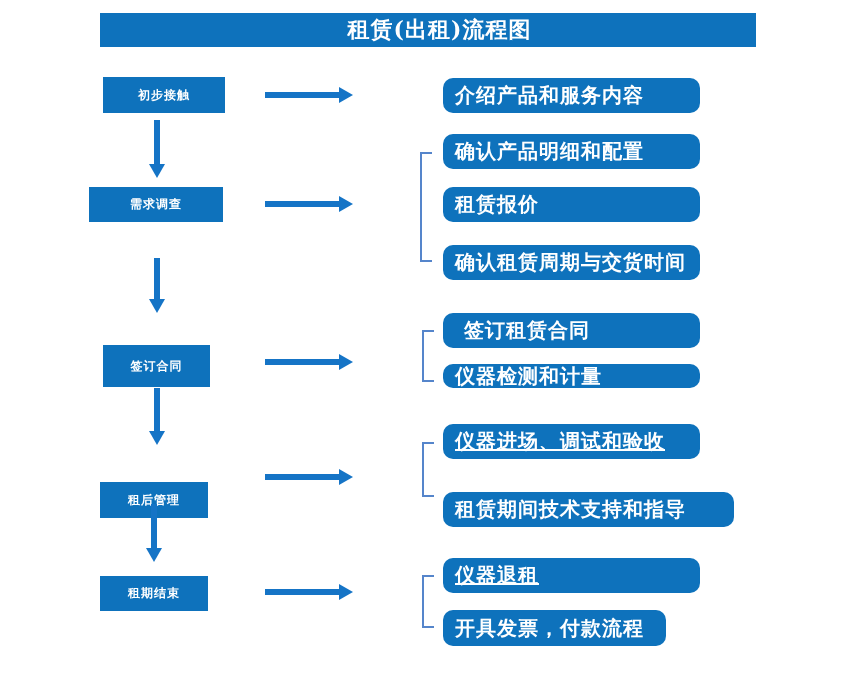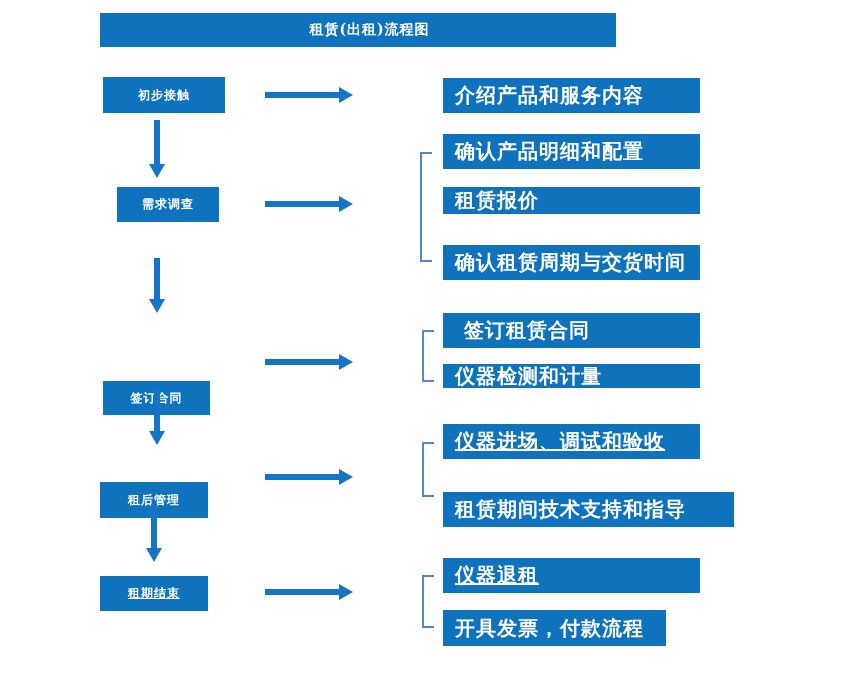--- a/index.html
+++ b/index.html
@@ -10,24 +10,24 @@
   html,body{margin:0;padding:0;background:#ffffff;}
   .canvas{
     position:relative;width:844px;height:688px;background:#ffffff;overflow:hidden;
     font-family:"DejaVu Serif","Liberation Serif",serif;
   }
   .box{
     position:absolute;background:var(--box-blue);color:#ffffff;font-weight:bold;
     display:flex;align-items:center;box-sizing:border-box;letter-spacing:1px;
   }
   .title-bar{
-    left:100px;top:13px;width:516px;height:34px;justify-content:center;font-size:14px;padding-left:23px;
+    left:100px;top:13px;width:656px;height:34px;justify-content:center;font-size:22px;padding-left:23px;
   }
   .left-box{justify-content:center;font-size:12px;}
-  .right-box{padding-left:12px;font-size:20px;}
+  .right-box{padding-left:12px;font-size:20px;border-radius:10px;}
   .h-arrow{
     position:absolute;height:6px;background:var(--arrow-blue);
   }
   .h-arrow::after{
     content:"";position:absolute;right:-14px;top:-5px;width:0;height:0;
     border-left:14px solid var(--arrow-blue);
     border-top:8px solid transparent;border-bottom:8px solid transparent;
   }
   .v-arrow{
     position:absolute;width:6px;background:var(--arrow-blue);
@@ -45,44 +45,44 @@
   }
 </style>
 </head>
 <body>
 
 <div class="canvas">
 
   <div class="box title-bar">租赁(出租)流程图</div>
 
   <div class="box left-box" style="left:103px;top:77px;width:122px;height:36px;">初步接触</div>
-  <div class="box left-box" style="left:117px;top:187px;width:102px;height:35px;">需求调查</div>
-  <div class="box left-box" style="left:103px;top:345px;width:107px;height:34px;margin-top:36px;">签订合同</div>
+  <div class="box left-box" style="left:89px;top:187px;width:134px;height:35px;">需求调查</div>
+  <div class="box left-box" style="left:103px;top:345px;width:107px;height:42px;">签订合同</div>
   <div class="box left-box" style="left:100px;top:458px;width:108px;height:36px;margin-top:24px;">租后管理</div>
-  <div class="box left-box" style="left:100px;top:576px;width:108px;height:35px;text-decoration:underline;">租期结束</div>
+  <div class="box left-box" style="left:100px;top:576px;width:108px;height:35px;">租期结束</div>
 
   <div class="h-arrow" style="left:265px;top:92px;width:74px;"></div>
   <div class="h-arrow" style="left:265px;top:201px;width:74px;"></div>
   <div class="h-arrow" style="left:265px;top:359px;width:74px;"></div>
   <div class="h-arrow" style="left:265px;top:474px;width:74px;"></div>
   <div class="h-arrow" style="left:265px;top:589px;width:74px;"></div>
 
   <div class="v-arrow" style="left:154px;top:120px;height:44px;"></div>
   <div class="v-arrow" style="left:154px;top:258px;height:41px;"></div>
   <div class="v-arrow" style="left:154px;top:388px;height:43px;"></div>
   <div class="v-arrow" style="left:151px;top:504px;height:44px;"></div>
 
   <div class="bracket" style="left:420px;top:152px;height:110px;"></div>
   <div class="bracket" style="left:422px;top:330px;height:52px;"></div>
   <div class="bracket" style="left:422px;top:442px;height:55px;"></div>
   <div class="bracket" style="left:422px;top:575px;height:53px;"></div>
 
   <div class="box right-box" style="left:443px;top:78px;width:257px;height:35px;">介绍产品和服务内容</div>
   <div class="box right-box" style="left:443px;top:134px;width:257px;height:35px;">确认产品明细和配置</div>
-  <div class="box right-box" style="left:443px;top:187px;width:257px;height:27px;">租赁报价</div>
+  <div class="box right-box" style="left:443px;top:187px;width:257px;height:35px;">租赁报价</div>
   <div class="box right-box" style="left:443px;top:245px;width:257px;height:35px;">确认租赁周期与交货时间</div>
   <div class="box right-box" style="left:443px;top:313px;width:257px;height:35px;padding-left:21px;">签订租赁合同</div>
   <div class="box right-box" style="left:443px;top:364px;width:257px;height:24px;">仪器检测和计量</div>
   <div class="box right-box" style="left:443px;top:424px;width:257px;height:35px;text-decoration:underline;">仪器进场、调试和验收</div>
   <div class="box right-box" style="left:443px;top:492px;width:291px;height:35px;">租赁期间技术支持和指导</div>
   <div class="box right-box" style="left:443px;top:558px;width:257px;height:35px;text-decoration:underline;">仪器退租</div>
   <div class="box right-box" style="left:443px;top:610px;width:223px;height:36px;">开具发票，付款流程</div>
 
 </div>
 

